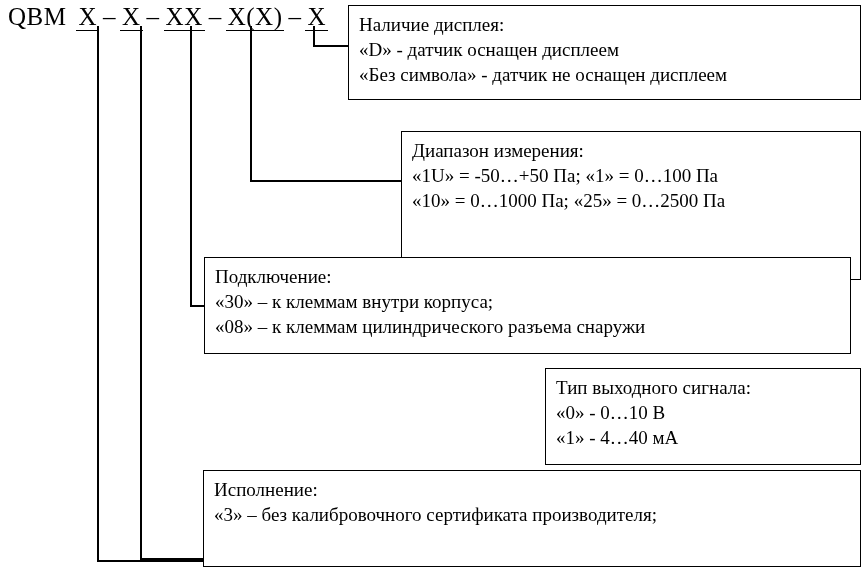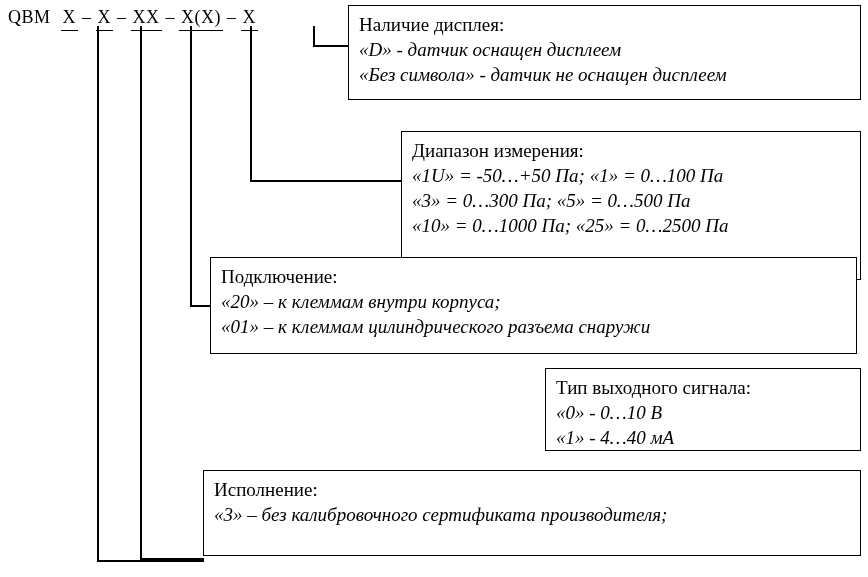--- a/index.html
+++ b/index.html
@@ -16,21 +16,21 @@
     width: 868px;
     height: 577px;
     overflow: hidden;
     background: #ffffff;
   }
   
   .code-line {
     position: absolute;
     left: 8px;
     top: 4px;
-    font-size: 18px;
+    font-size: 25px;
     line-height: 26px;
     white-space: nowrap;
     letter-spacing: 0.5px;
   }
   .code-line span {
     display: inline-block;
   }
   .code-prefix { margin-right: 10px; }
   .code-seg {
     border-bottom: 1.5px solid #000;
@@ -49,21 +49,20 @@
   }
   .box .title {
     font-size: 19px;
     line-height: 25px;
     white-space: nowrap;
   }
   .box .row {
     font-size: 19px;
     line-height: 25px;
     white-space: nowrap;
-    font-style: italic;
   }
   
   .ln {
     position: absolute;
     background: #000000;
   }
   .ln-h { height: 1.6px; }
   .ln-v { width: 1.6px; }
 </style>
 </head>
@@ -92,34 +91,33 @@
 
   <div class="box" style="left:348px; top:5px; width:513px; height:95px;">
     <div class="title">Наличие дисплея:</div>
     <div class="row">«D» - датчик оснащен дисплеем</div>
     <div class="row">«Без символа» - датчик не оснащен дисплеем</div>
   </div>
 
   <div class="box" style="left:401px; top:113px; width:460px; height:149px;margin-top:18px;">
     <div class="title">Диапазон измерения:</div>
     <div class="row">«1U» = -50…+50 Па; «1» = 0…100 Па</div>
-    <div class="row">«3» = 0…300 Па; «5» = 0…500 Па</div>
     <div class="row">«10» = 0…1000 Па; «25» = 0…2500 Па</div>
   </div>
 
-  <div class="box" style="left:210px; top:257px; width:647px; height:97px;">
+  <div class="box" style="left:204px; top:257px; width:647px; height:97px;">
     <div class="title">Подключение:</div>
-    <div class="row">«20» – к клеммам внутри корпуса;</div>
-    <div class="row">«01» – к клеммам цилиндрического разъема снаружи</div>
+    <div class="row">«30» – к клеммам внутри корпуса;</div>
+    <div class="row">«08» – к клеммам цилиндрического разъема снаружи</div>
   </div>
 
-  <div class="box" style="left:545px; top:368px; width:316px; height:83px;">
+  <div class="box" style="left:545px; top:368px; width:316px; height:97px;">
     <div class="title">Тип выходного сигнала:</div>
     <div class="row">«0» - 0…10 В</div>
     <div class="row">«1» - 4…40 мА</div>
   </div>
 
-  <div class="box" style="left:203px; top:470px; width:658px; height:86px;">
+  <div class="box" style="left:203px; top:470px; width:658px; height:97px;">
     <div class="title">Исполнение:</div>
     <div class="row">«3» – без калибровочного сертификата производителя;</div>
   </div>
 
 </div>
 
 </body></html>

